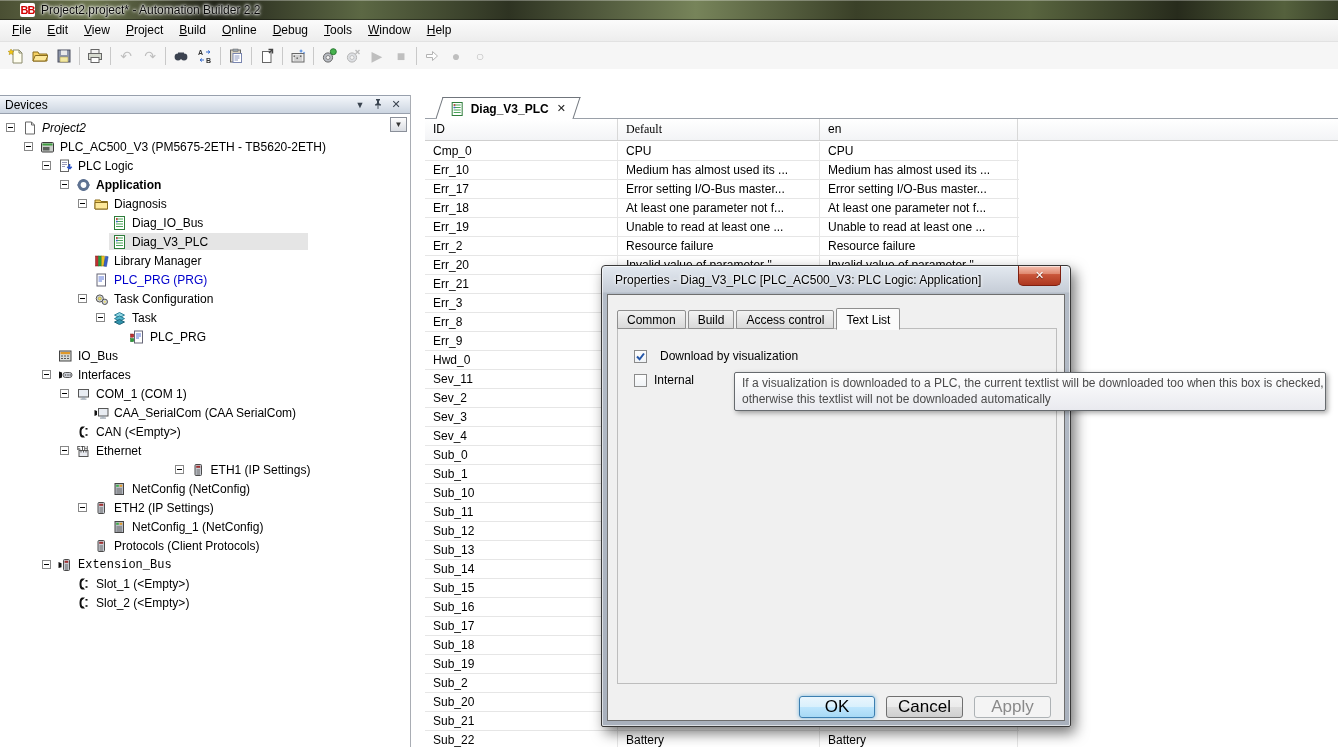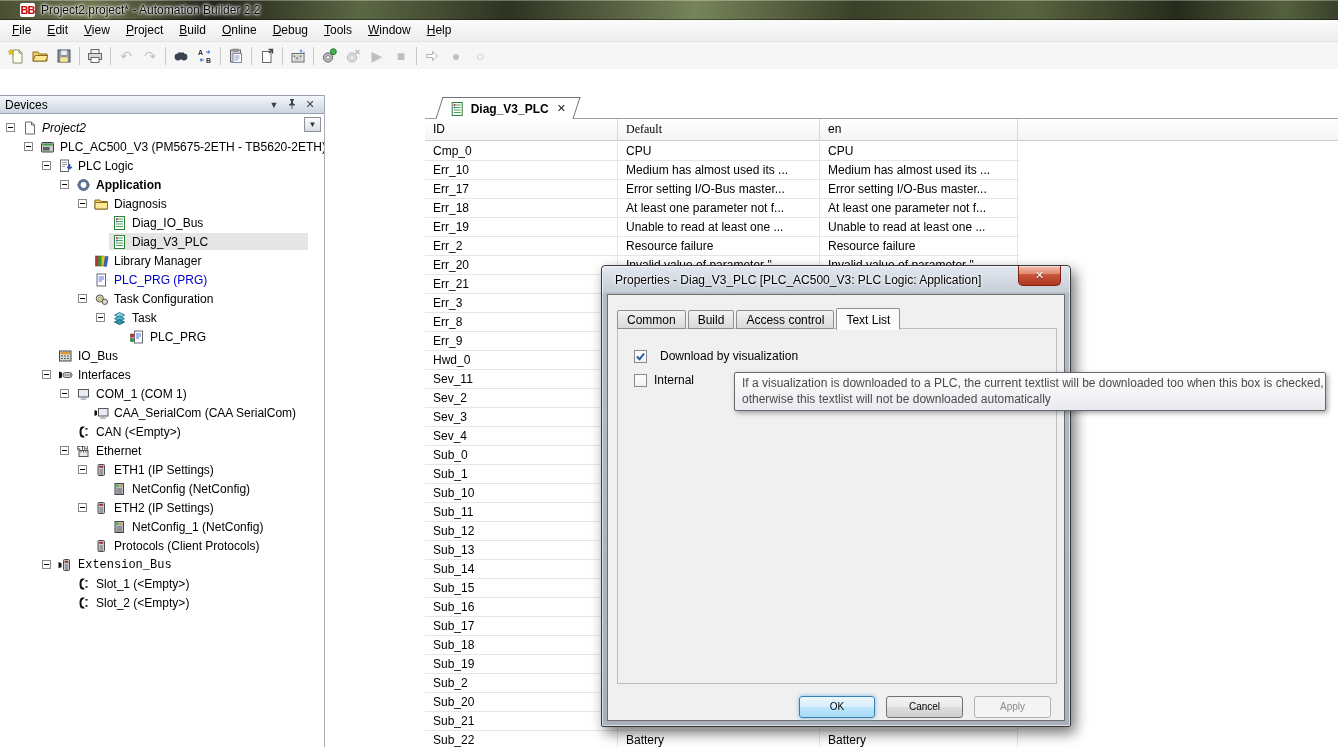--- a/index.html
+++ b/index.html
@@ -25,21 +25,21 @@
   
   #toolbar { position:absolute; left:0; top:42px; width:1338px; height:27px;
     background:#f6f6f6; display:flex; align-items:center; padding-left:4px; }
   .tbtn { width:24px; height:22px; display:flex; align-items:center; justify-content:center; }
   .tbtn.disabled { opacity:.95; }
   .tsep { width:1px; height:18px; background:#c9c9c9; margin:0 3px; }
   .tglyph { font-size:14px; color:#555; line-height:1; }
   .tglyph.dis { color:#bdbdbd; }
 
   
-  #devices { position:absolute; left:0; top:95px; width:325px; height:652px; background:#fff; border-right:1px solid #a9adb4; }
+  #devices { position:absolute; left:0; top:95px; width:411px; height:652px; background:#fff; border-right:1px solid #a9adb4; }
   #dev-header { position:absolute; left:0; top:0; width:100%; height:19px;
     background:linear-gradient(#f4f7fb,#ccd5e1); border-top:1px solid #98a0ad; border-bottom:1px solid #98a0ad;
     display:flex; align-items:center; padding:0 5px; }
   #dev-header .dev-title { flex:1; font-size:12px; }
   .hdr-btn { width:18px; height:15px; display:flex; align-items:center; justify-content:center; color:#3a4450; font-size:9px; }
   #tree-dropdown { position:absolute; right:3px; top:22px; width:17px; height:15px; border:1px solid #8a8f99;
     background:linear-gradient(#fdfdfd,#d9dce2); font-size:8px; color:#333; display:flex; align-items:center; justify-content:center; }
   #tree { position:absolute; left:0; top:20px; width:100%; bottom:0; overflow:hidden; padding-top:3px; }
   .titem { height:19px; display:flex; align-items:center; white-space:nowrap; }
   .titem .exp { width:9px; height:9px; border:1px solid #888; background:#fff; margin-right:4px; flex:0 0 9px; position:relative; }
@@ -83,21 +83,21 @@
     color:#fff; font-size:11px; font-weight:bold; display:flex; align-items:center; justify-content:center;
     text-shadow:0 1px 1px rgba(0,0,0,.5); box-shadow:inset 0 1px 0 rgba(255,255,255,.55); }
   #dlg-client { position:absolute; left:5px; top:28px; right:5px; bottom:5px; background:#f0f0f0; border:1px solid #6e6e6e; }
   #dlg-tabs { position:absolute; left:9px; top:12px; height:22px; display:flex; align-items:flex-end; z-index:3; }
   .dtab { height:19px; padding:2px 9px 0 9px; border:1px solid #8f8f8f; border-radius:2px 2px 0 0;
     background:linear-gradient(#f3f3f3,#d9d9d9); margin-right:2px; font-size:12px; }
   .dtab.active { height:22px; padding-top:4px; background:#fbfbfb; border-bottom:1px solid #fbfbfb; margin-bottom:-1px; }
   #dlg-tabbody { position:absolute; left:9px; top:33px; width:440px; height:356px; border:1px solid #bdbdbd; background:#f0f0f0; }
   .cbrow { position:absolute; left:26px; display:flex; align-items:center; gap:7px; }
   .cbbox { width:13px; height:13px; border:1px solid #8b8b8b; background:linear-gradient(#fdfdfd,#f0f3f6); display:flex; align-items:center; justify-content:center; }
-  .dbtn { position:absolute; height:22px; font-size:10px; text-align:center; line-height:20px; border-radius:3px; }
+  .dbtn { position:absolute; height:22px; font-size:17px; text-align:center; line-height:20px; border-radius:3px; }
   #btn-ok { left:191px; top:401px; width:76px; border:1px solid #3c7fb1;
     background:linear-gradient(#eaf6fd,#d9f0fc 49%,#bee6fd 50%,#a7d9f5); box-shadow:0 0 4px #7ab8dd; }
   #btn-cancel { left:278px; top:401px; width:77px; border:1px solid #707070;
     background:linear-gradient(#f2f2f2,#ebebeb 49%,#dddddd 50%,#cfcfcf); }
   #btn-apply { left:366px; top:401px; width:77px; border:1px solid #adb2b5; background:#f4f4f4; color:#8a8a8a; }
 
   
   #tooltip { position:absolute; left:734px; top:372px; width:592px; z-index:60;
     background:linear-gradient(#ffffff,#e9eaef); border:1px solid #666a6e; border-radius:2px;
     padding:2px 7px 3px 7px; color:#4a4a4a; box-shadow:2px 2px 5px rgba(0,0,0,.35); }
@@ -497,21 +497,21 @@
             <span class="ticon">
               <svg width="15" height="14" viewBox="0 0 15 14" style="display:block">
                 <text x="1" y="5.5" font-size="5.5" font-weight="bold" fill="#333">ETH</text>
                 <rect x="3" y="6.5" width="9" height="6" fill="#e8eaf0" stroke="#555"></rect>
                 <path d="M5 6.5v2M7.5 6.5v2M10 6.5v2" stroke="#555"></path>
               </svg>
             </span>
             <span class="lbl">Ethernet</span>
           </span>
         </div>
-        <div class="titem" style="padding-left: 78px;">
+        <div class="titem" style="padding-left: 78px; justify-content: center;">
           <span class="exp">
             <i></i>
           </span>
           <span class="hl">
             <span class="ticon">
               <svg width="15" height="14" viewBox="0 0 15 14" style="display:block">
                 <rect x="4" y="1.5" width="6.5" height="11" rx="1" fill="#c8ccd4" stroke="#4a4a4a"></rect>
                 <rect x="5.2" y="2.8" width="4" height="2" fill="#a03030"></rect>
                 <path d="M5.5 7h3.5M5.5 9h3.5M5.5 11h3.5" stroke="#666"></path>
               </svg>

